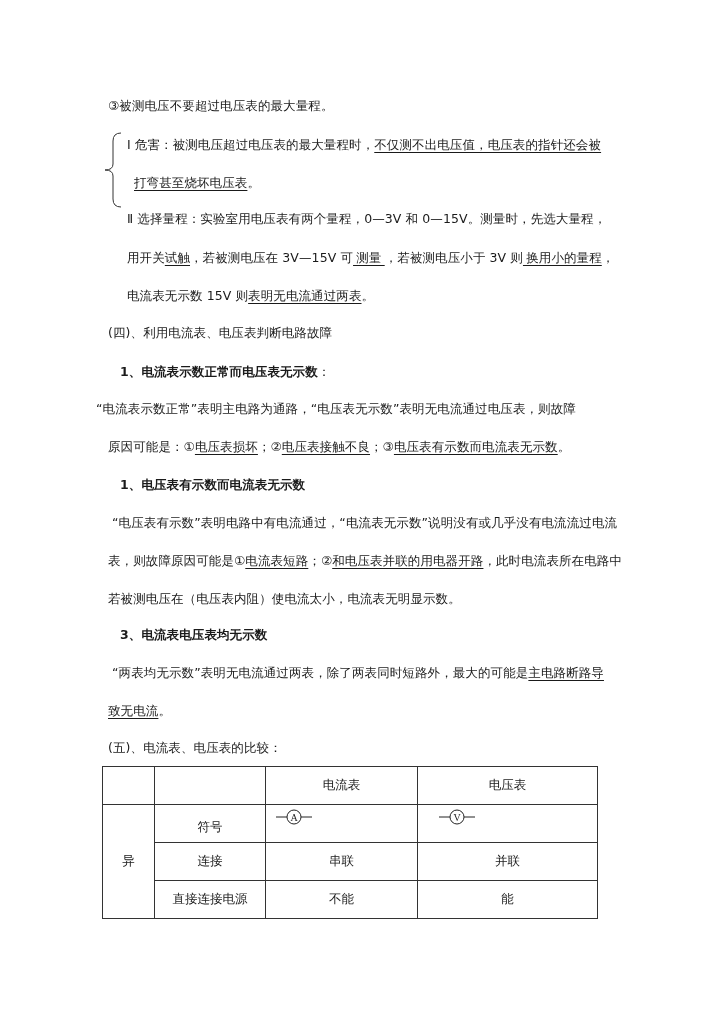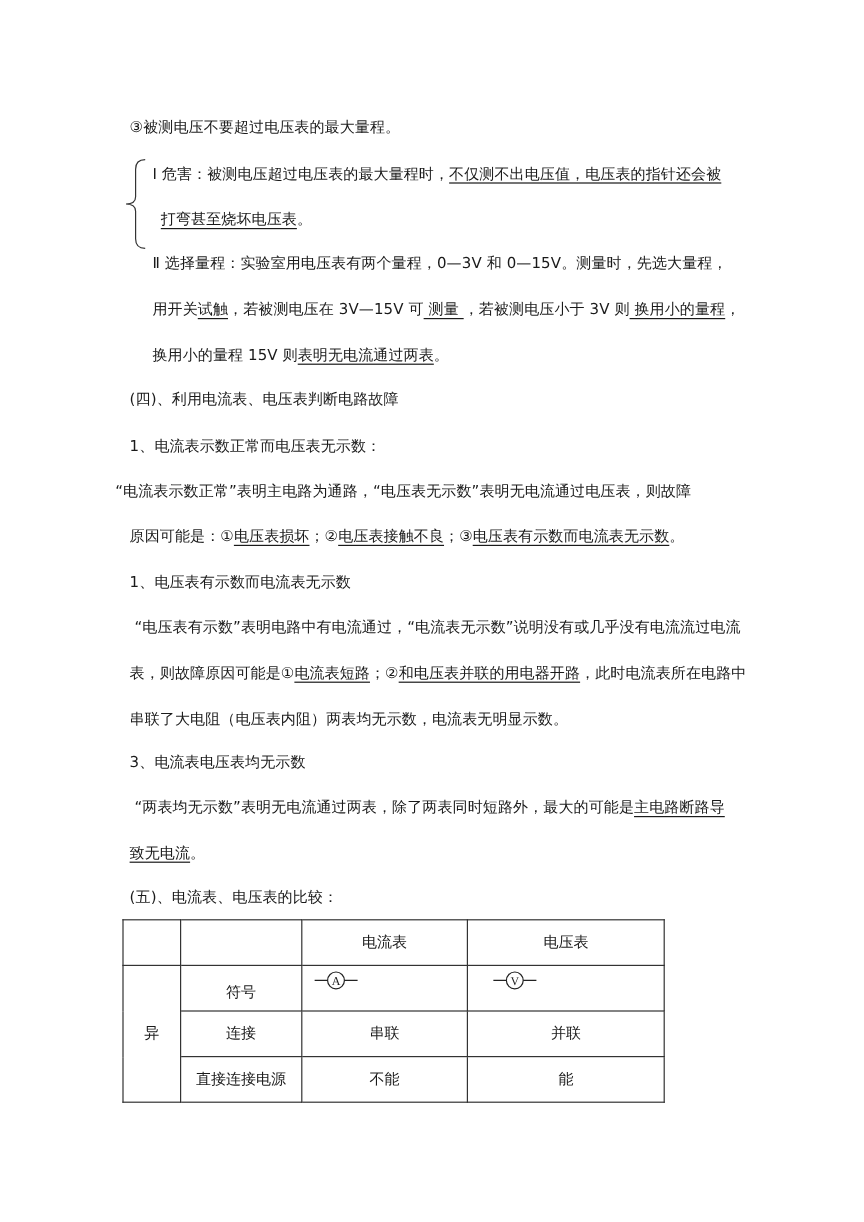--- a/index.html
+++ b/index.html
@@ -1,23 +1,23 @@
 <!DOCTYPE html>
 <html><head>
 <meta charset="utf-8">
 <style>
   html, body { margin: 0; padding: 0; background: #ffffff; }
   body { width: 720px; height: 1018px; position: relative; overflow: hidden;
          font-family: "DejaVu Sans", "Liberation Sans", sans-serif; color: #1a1a1a; font-size: 12.5px; }
   .line { position: absolute; left: 108px; white-space: nowrap; line-height: 18px; letter-spacing: 0.1px; }
   .ind { left: 127px; }
-  .bold { font-weight: normal; }
-  .u { text-decoration: underline; text-underline-offset: 3px; }
+  .bold { font-weight: bold; margin-left: 12px; }
+  .u { text-decoration: underline; text-underline-offset: 3px; font-family: Liberation Serif, serif; }
   .brace { position: absolute; left: 101px; top: 132px; width: 22px; height: 76px; }
-  table { position: absolute; left: 102px; top: 766px; border-collapse: collapse; width: 452px; }
+  table { position: absolute; left: 102px; top: 766px; border-collapse: collapse; width: 496px; }
   td { border: 1px solid #333; text-align: center; font-size: 12.5px; padding: 0; }
   .sym { position: relative; }
   .sym svg { position: absolute; top: 2px; }
 </style>
 </head>
 <body>
 
 <div class="line" style="top:97px">③被测电压不要超过电压表的最大量程。</div>
 
 <svg class="brace" viewBox="0 0 22 76">
@@ -29,39 +29,39 @@
 </div>
 <div class="line" style="top:174px; left:134px">
   <span class="u">打弯甚至烧坏电压表</span><span>。</span>
 </div>
 
 <div class="line ind" style="top:210px">Ⅱ  选择量程：实验室用电压表有两个量程，0—3V  和 0—15V。测量时，先选大量程，</div>
 <div class="line ind" style="top:249px">
   <span>用开关</span><span class="u">试触</span><span>，若被测电压在 3V—15V 可</span><span class="u"> 测量 </span><span>，若被测电压小于 3V 则</span><span class="u"> 换用小的量程</span><span>，</span>
 </div>
 <div class="line ind" style="top:287px">
-  <span>换用小的量程 15V 则</span><span class="u">表明无电流通过两表</span><span>。</span>
+  <span>电流表无示数 15V 则</span><span class="u">表明无电流通过两表</span><span>。</span>
 </div>
 
 <div class="line" style="top:324px">(四)、利用电流表、电压表判断电路故障</div>
 
 <div class="line" style="top:363px">
   <span class="bold">1、电流表示数正常而电压表无示数</span><span>：</span>
 </div>
 <div class="line" style="top:400px; left:96px">“电流表示数正常”表明主电路为通路，“电压表无示数”表明无电流通过电压表，则故障</div>
 <div class="line" style="top:438px">
   <span>原因可能是：①</span><span class="u">电压表损坏</span><span>；②</span><span class="u">电压表接触不良</span><span>；③</span><span class="u">电压表有示数而电流表无示数</span><span>。</span>
 </div>
 
 <div class="line bold" style="top:476px">1、电压表有示数而电流表无示数</div>
 <div class="line" style="top:514px; left:112px">“电压表有示数”表明电路中有电流通过，“电流表无示数”说明没有或几乎没有电流流过电流</div>
 <div class="line" style="top:552px">
   <span>表，则故障原因可能是①</span><span class="u">电流表短路</span><span>；②</span><span class="u">和电压表并联的用电器开路</span><span>，此时电流表所在电路中</span>
 </div>
-<div class="line" style="top:590px">串联了大电阻（电压表内阻）两表均无示数，电流表无明显示数。</div>
+<div class="line" style="top:590px">若被测电压在（电压表内阻）使电流太小，电流表无明显示数。</div>
 
 <div class="line bold" style="top:626px">3、电流表电压表均无示数</div>
 <div class="line" style="top:664px; left:112px">
   <span>“两表均无示数”表明无电流通过两表，除了两表同时短路外，最大的可能是</span><span class="u">主电路断路导</span>
 </div>
 <div class="line" style="top:702px">
   <span class="u">致无电流</span><span>。</span>
 </div>
 
 <div class="line" style="top:739px">(五)、电流表、电压表的比较：</div>

